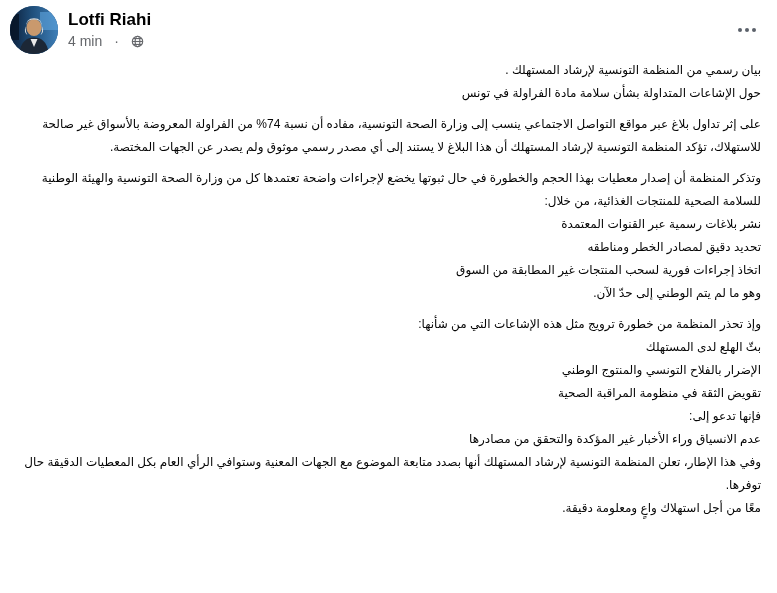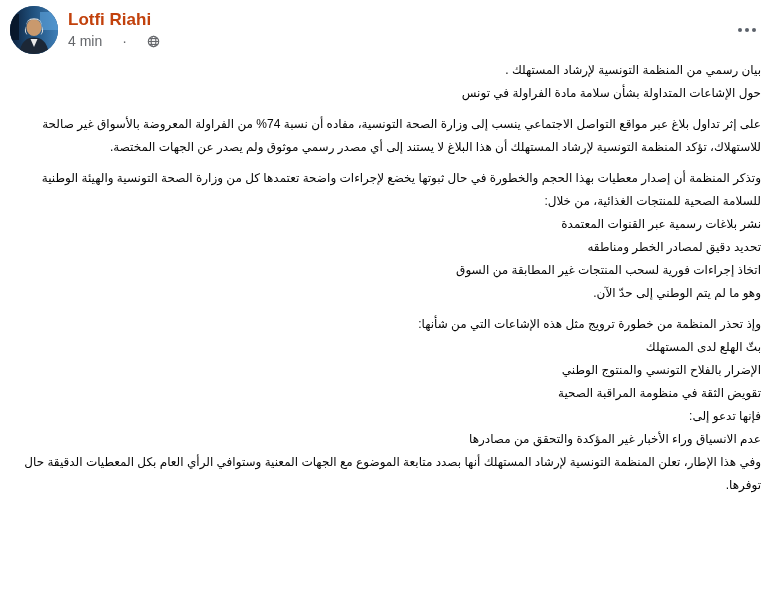--- a/index.html
+++ b/index.html
@@ -32,28 +32,28 @@
     background: #1f4e7a;
   }
   .avatar svg { display: block; }
   .header-text {
     margin-left: 10px;
     padding-top: 3px;
   }
   .author {
     font-size: 17px;
     font-weight: 700;
-    color: #c2410c;
+    color: #000000;
     line-height: 21px;
     cursor: pointer;
   }
   .meta {
     display: flex;
     align-items: center;
-    gap: 20px;
+    gap: 12px;
     margin-top: 2px;
     font-size: 14px;
     color: #65676B;
     line-height: 19px;
   }
   .meta .sep { color: #65676B; }
   .globe { display: inline-flex; align-items: center; }
   .more-btn {
     position: absolute;
     top: 18px;
@@ -162,17 +162,18 @@
     </div>
 
     <div class="para">
       <div class="post-line">وإذ تحذر المنظمة من خطورة ترويج مثل هذه الإشاعات التي من شأنها:</div>
       <div class="post-line">بثّ الهلع لدى المستهلك</div>
       <div class="post-line">الإضرار بالفلاح التونسي والمنتوج الوطني</div>
       <div class="post-line">تقويض الثقة في منظومة المراقبة الصحية</div>
       <div class="post-line">فإنها تدعو إلى:</div>
       <div class="post-line">عدم الانسياق وراء الأخبار غير المؤكدة والتحقق من مصادرها</div>
       <div class="post-line">وفي هذا الإطار، تعلن المنظمة التونسية لإرشاد المستهلك أنها بصدد متابعة الموضوع مع الجهات المعنية وستوافي الرأي العام بكل المعطيات الدقيقة حال توفرها.</div>
+      <div class="post-line">معًا من أجل استهلاك واعٍ ومعلومة دقيقة.</div>
     </div>
 
   </div>
 
 </div>
 
 </body></html>

